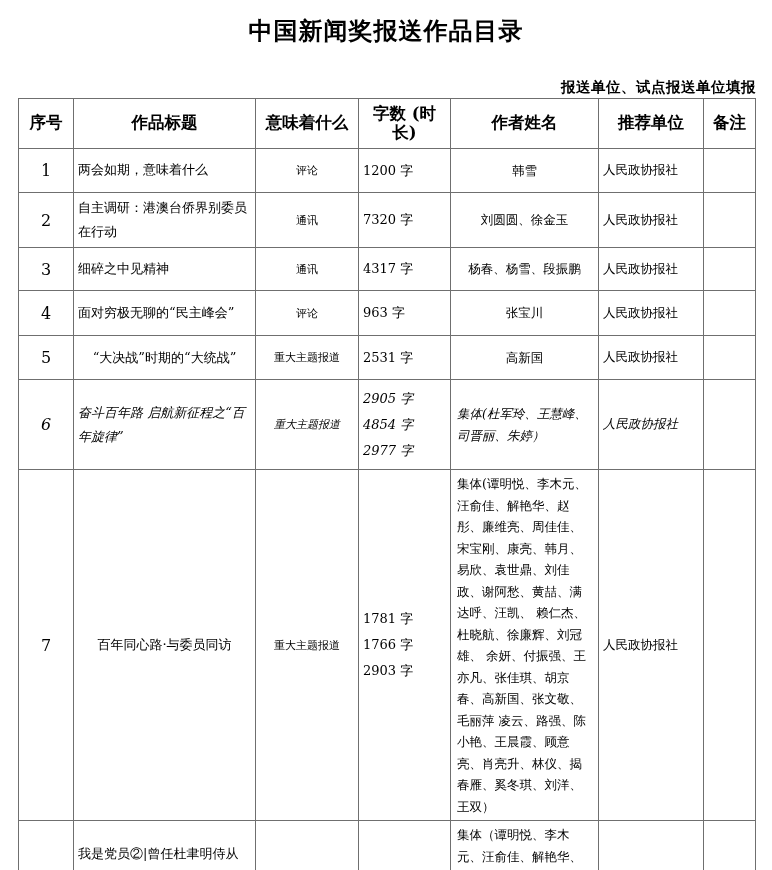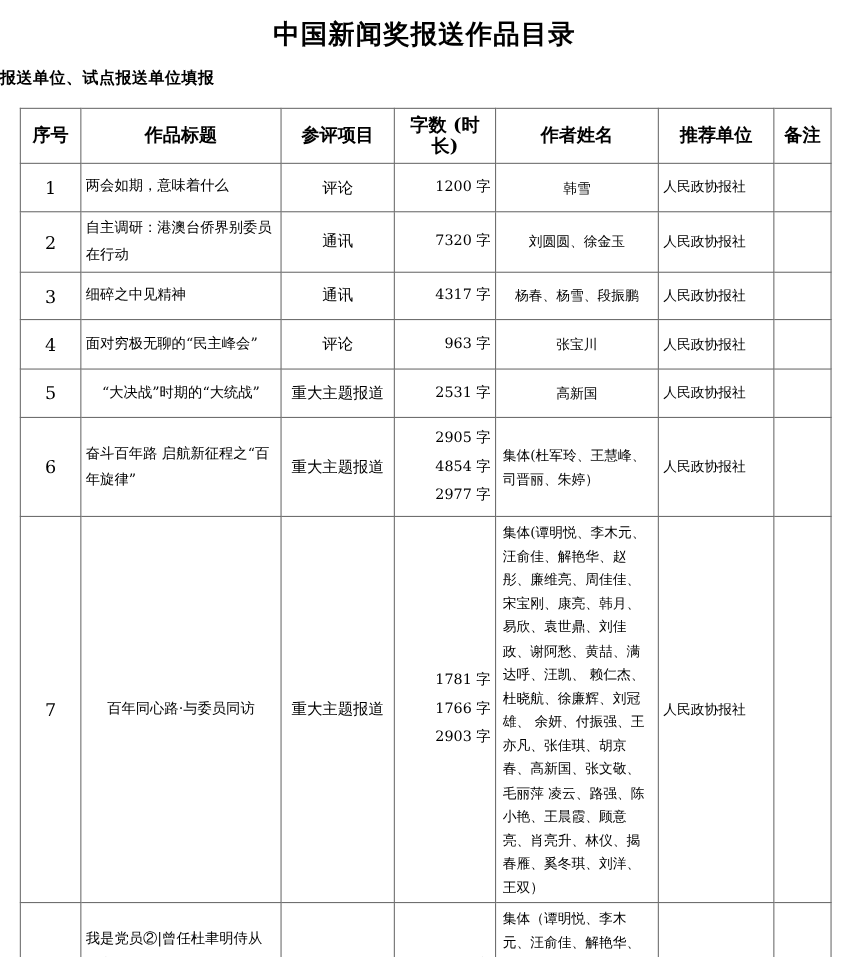--- a/index.html
+++ b/index.html
@@ -24,25 +24,25 @@
     text-align: center;
     font-size: 24px;
     font-weight: bold;
     letter-spacing: 1px;
     margin: 0;
     padding-top: 17px;
     line-height: 1.2;
     font-family: "DejaVu Serif", "Liberation Serif", serif;
   }
   .doc-subtitle {
-    text-align: left;
+    text-align: right;
     font-size: 14.5px;
     font-weight: bold;
     letter-spacing: 0.5px;
-    margin: 0;
+    margin: 16px;
     padding-top: 16px;
     line-height: 1.2;
   }
   .table-wrap {
     position: absolute;
     left: 18px;
     top: 98px;
     width: 737px;
   }
   table.catalog {
@@ -83,24 +83,24 @@
     font-size: 13px;
     line-height: 1.85;
     padding-left: 7px;
     padding-right: 5px;
   }
   td.c-title.center {
     text-align: center;
   }
   td.c-item {
     text-align: center;
-    font-size: 14px;
+    font-size: 11px;
   }
   td.c-words {
-    text-align: right;
+    text-align: left;
     font-size: 13px;
     line-height: 2.0;
     margin-left: 44px;
   }
   td.c-author {
     text-align: center;
     font-size: 12.5px;
     line-height: 1.6;
   }
   td.c-author.justify {
@@ -113,21 +113,21 @@
     text-align: left;
     font-size: 12.5px;
   }
   td.c-note { }
 
   tr.r1 td { height: 44px; }
   tr.r2 td { height: 48px; }
   tr.r3 td { height: 43px; }
   tr.r4 td { height: 45px; }
   tr.r5 td { height: 44px; }
-  tr.r6 td { height: 90px; }
+  tr.r6 td { height: 90px; font-style: italic; }
   tr.r7 td { height: 282px; }
   tr.r8 td { height: 112px; }
 
   .lines span { display: block; }
 </style>
 </head>
 <body>
 
 <div class="page">
 
@@ -142,21 +142,21 @@
         <col class="col-item">
         <col class="col-words">
         <col class="col-author">
         <col class="col-unit">
         <col class="col-note">
       </colgroup>
       <thead>
         <tr>
           <th>序号</th>
           <th>作品标题</th>
-          <th>参评项目</th>
+          <th>意味着什么</th>
           <th>
             <span>字数</span>
             <span>(时长)</span>
           </th>
           <th>作者姓名</th>
           <th>推荐单位</th>
           <th>备注</th>
         </tr>
       </thead>
       <tbody>

